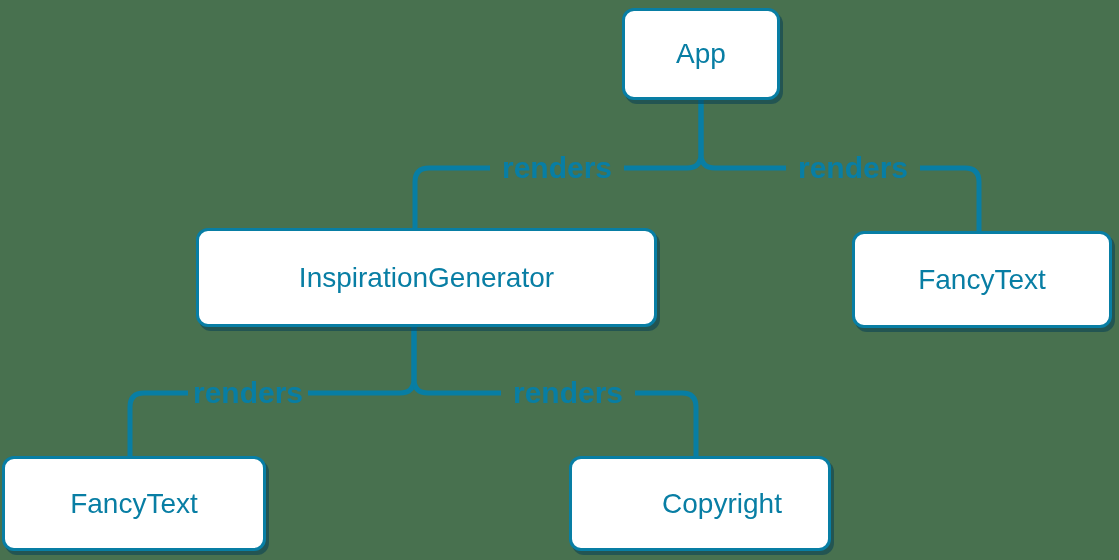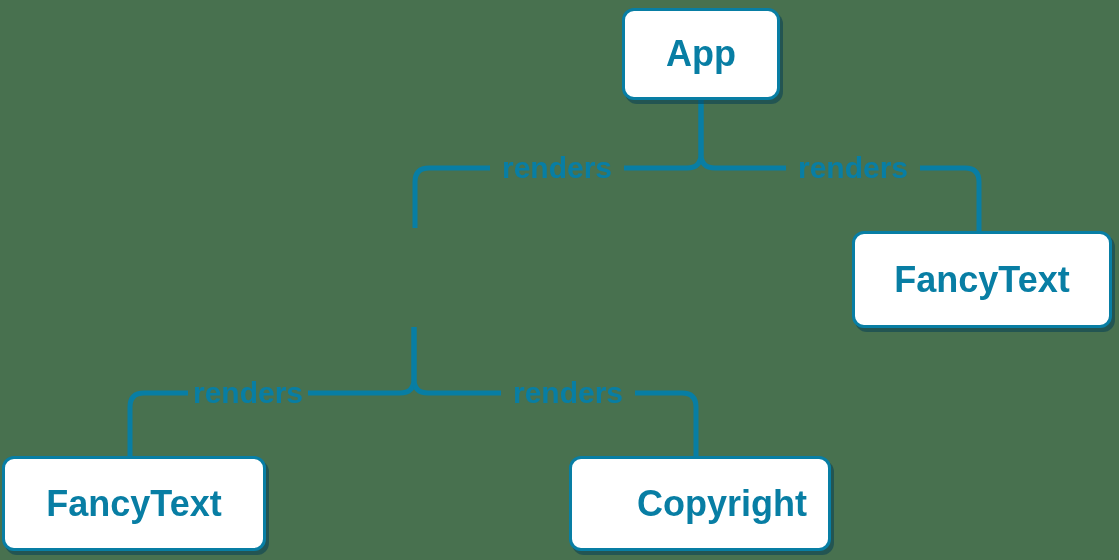--- a/index.html
+++ b/index.html
@@ -44,22 +44,22 @@
     background: var(--color-node_fill);
     border: 3px solid var(--color-accent);
     border-radius: 12px;
     box-shadow: 3px 4px 0 var(--color-shadow);
     display: flex;
     align-items: center;
     justify-content: center;
   }
   .node-label {
     color: var(--color-accent);
-    font-size: 36px;
-    font-weight: bold;
+    font-size: 28px;
+    font-weight: normal;
     white-space: nowrap;
   }
   .node-app            { left: 622px; top: 8px;   width: 158px; height: 92px; }
   .node-inspiration    { left: 196px; top: 228px; width: 461px; height: 99px; }
   .node-fancytext-top  { left: 852px; top: 231px; width: 260px; height: 97px; }
   .node-fancytext-bottom { left: 2px; top: 456px; width: 264px; height: 95px; }
   .node-copyright      { left: 569px; top: 456px; width: 262px; height: 95px; padding-left: 44px; }
 </style>
 </head>
 <body>
@@ -91,20 +91,23 @@
     <g>
       <rect class="edge-label-mask" x="501" y="375" width="134" height="36"></rect>
       <text class="edge-label-text" x="568" y="403">renders</text>
     </g>
   </svg>
 
   <div class="node node-app">
     <span class="node-label">App</span>
   </div>
 
+  <div class="node node-inspiration">
+    <span class="node-label">InspirationGenerator</span>
+  </div>
 
   <div class="node node-fancytext-top">
     <span class="node-label">FancyText</span>
   </div>
 
   <div class="node node-fancytext-bottom">
     <span class="node-label">FancyText</span>
   </div>
 
   <div class="node node-copyright">

